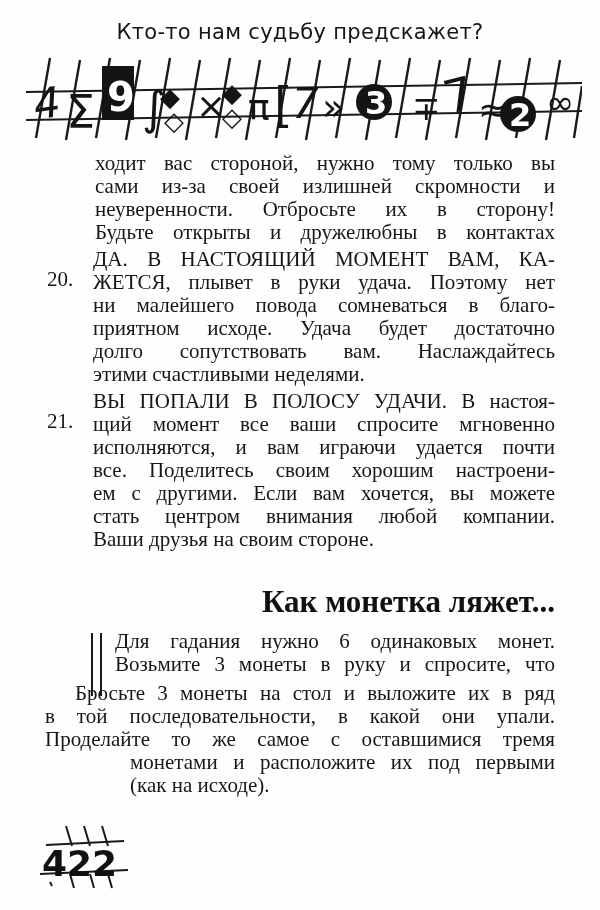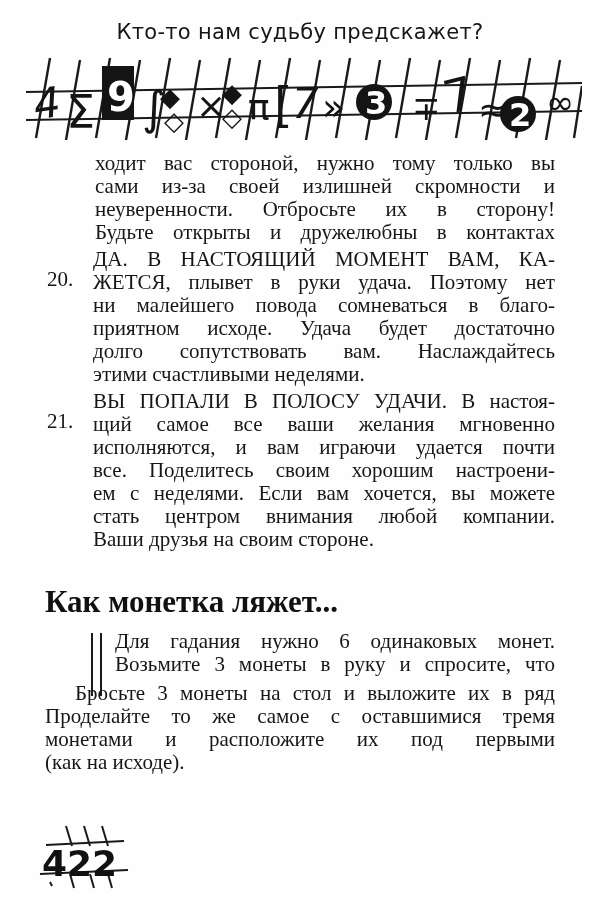--- a/index.html
+++ b/index.html
@@ -21,30 +21,30 @@
   .jl{text-align-last:justify}
   .ll{text-align-last:left}
   .hang{margin-left:50px}
   .list-item{position:relative;margin-top:4px}
   .list-item .num{
     position:absolute;left:2px;top:0;font-size:21px;line-height:23px;margin-top:20px;
   }
   .list-item .body{margin-left:48px}
   .section-heading{
     margin-top:32px;margin-bottom:9px;
-    text-align:left;font-weight:bold;font-size:31px;line-height:38px;color:#111;
+    text-align:right;font-weight:bold;font-size:31px;line-height:38px;color:#111;
   }
   .quote{position:relative;margin-left:70px;margin-top:0}
   .quote-bars{
     position:absolute;left:-24px;top:3px;height:63px;width:7px;
     border-left:2px solid #1a1a1a;border-right:2px solid #1a1a1a;
   }
   .closing{margin-top:6px}
   .indent-first{text-indent:30px}
-  .wrap-right{}
+  .wrap-right{margin-left:85px}
   .pagenum-block{position:absolute;left:38px;top:824px}
   svg text{font-family:"DejaVu Sans", sans-serif}
 </style>
 </head>
 <body>
 
 <div class="page-title">Кто-то нам судьбу предскажет?</div>
 
 <svg class="strip" width="556" height="88" viewBox="0 0 556 88">
   <g stroke="#1a1a1a" stroke-width="2.4">
@@ -116,39 +116,40 @@
       <div class="line jl">приятном исходе. Удача будет достаточно</div>
       <div class="line jl">долго сопутствовать вам. Наслаждайтесь</div>
       <div class="line ll">этими счастливыми неделями.</div>
     </div>
   </div>
 
   <div class="list-item">
     <span class="num">21.</span>
     <div class="body">
       <div class="line jl">ВЫ ПОПАЛИ В ПОЛОСУ УДАЧИ. В настоя-</div>
-      <div class="line jl">щий самое все ваши желания мгновенно</div>
+      <div class="line jl">щий момент все ваши спросите мгновенно</div>
       <div class="line jl">исполняются, и вам играючи удается почти</div>
       <div class="line jl">все. Поделитесь своим хорошим настроени-</div>
-      <div class="line jl">ем с неделями. Если вам хочется, вы можете</div>
+      <div class="line jl">ем с другими. Если вам хочется, вы можете</div>
       <div class="line jl">стать центром внимания любой компании.</div>
       <div class="line ll">Ваши друзья на своим стороне.</div>
     </div>
   </div>
 
   <div class="section-heading">Как монетка ляжет...</div>
 
   <div class="quote">
     <span class="quote-bars"></span>
     <div class="line jl">Для гадания нужно 6 одинаковых монет.</div>
     <div class="line jl">Возьмите 3 монеты в руку и спросите, что</div>
   </div>
 
   <div class="closing">
     <div class="line jl indent-first">Бросьте 3 монеты на стол и выложите их в ряд</div>
+    <div class="line jl">в той последовательности, в какой они упали.</div>
     <div class="line jl">Проделайте то же самое с оставшимися тремя</div>
     <div class="line jl wrap-right">монетами и расположите их под первыми</div>
     <div class="line ll wrap-right">(как на исходе).</div>
   </div>
 
 </div>
 
 <svg class="pagenum-block" width="96" height="72" viewBox="0 0 96 72">
   <g stroke="#1a1a1a" stroke-width="2">
     <line x1="28" y1="2" x2="34" y2="22"></line>

